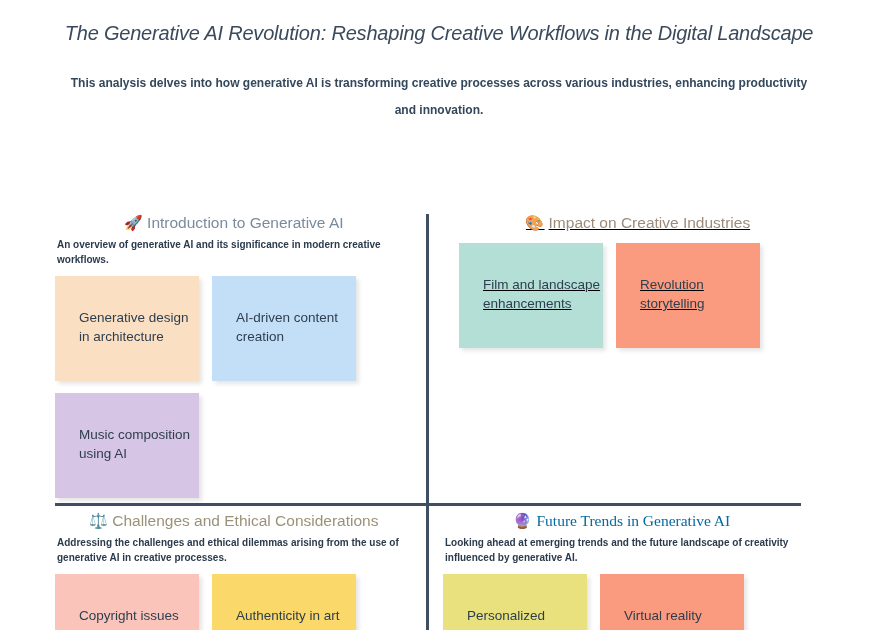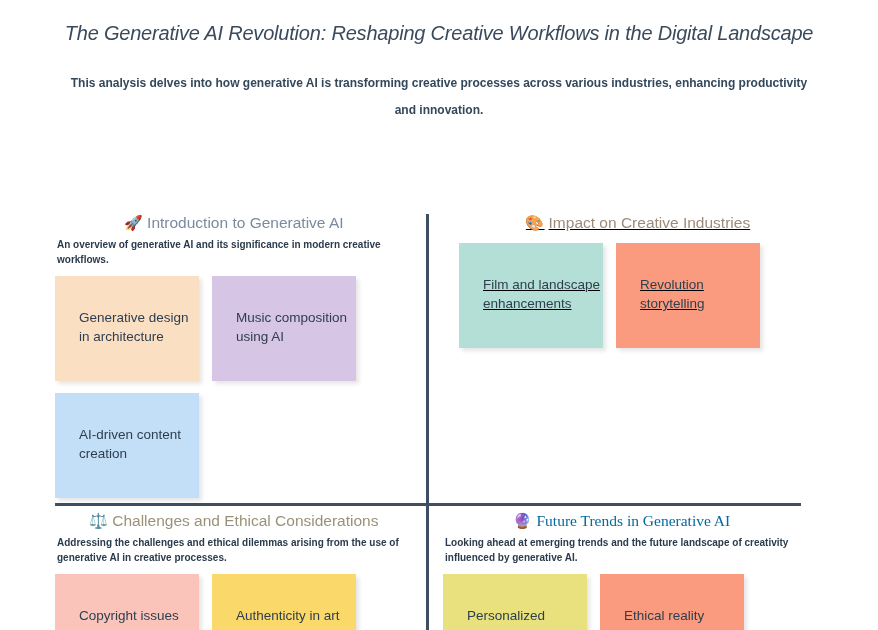--- a/index.html
+++ b/index.html
@@ -146,26 +146,26 @@
 
     <div class="quadrant q-tl">
       <div class="q-title">
         <span class="q-emoji">🚀</span><span style="color: rgb(122, 139, 158);">Introduction to Generative AI</span>
       </div>
       <div class="q-desc">An overview of generative AI and its significance in modern creative workflows.</div>
       <div class="cards">
         <div class="card" style="background: rgb(250, 223, 195);">
             <span class="card-label">Generative design in architecture</span>
           </div>
+        <div class="card" style="background: rgb(195, 223, 247);">
+            <span class="card-label">AI-driven content creation</span>
+          </div>
         <div class="card" style="background: rgb(214, 197, 228);">
             <span class="card-label">Music composition using AI</span>
           </div>
-        <div class="card" style="background: rgb(195, 223, 247);">
-            <span class="card-label">AI-driven content creation</span>
-          </div>
       </div>
     </div>
 
     <div class="quadrant q-tr">
       <div class="q-title">
         <span class="q-emoji">🎨</span><span style="color: rgb(156, 139, 122);">Impact on Creative Industries</span>
       </div>
       <div class="cards">
         <div class="card" style="background: rgb(179, 223, 214);">
             <span class="card-label">Film and landscape enhancements</span>
@@ -194,19 +194,19 @@
     <div class="quadrant q-br">
       <div class="q-title">
         <span class="q-emoji">🔮</span><span style="color: #0369a1; font-family: Liberation Serif, serif;">Future Trends in Generative AI</span>
       </div>
       <div class="q-desc">Looking ahead at emerging trends and the future landscape of creativity influenced by generative AI.</div>
       <div class="cards">
         <div class="card" style="background: rgb(232, 225, 126);">
             <span class="card-label">Personalized</span>
           </div>
         <div class="card" style="background: rgb(250, 154, 126);">
-            <span class="card-label">Ethical reality</span>
+            <span class="card-label">Virtual reality</span>
           </div>
       </div>
     </div>
 
   </div>
 </div>
 
 </body></html>

